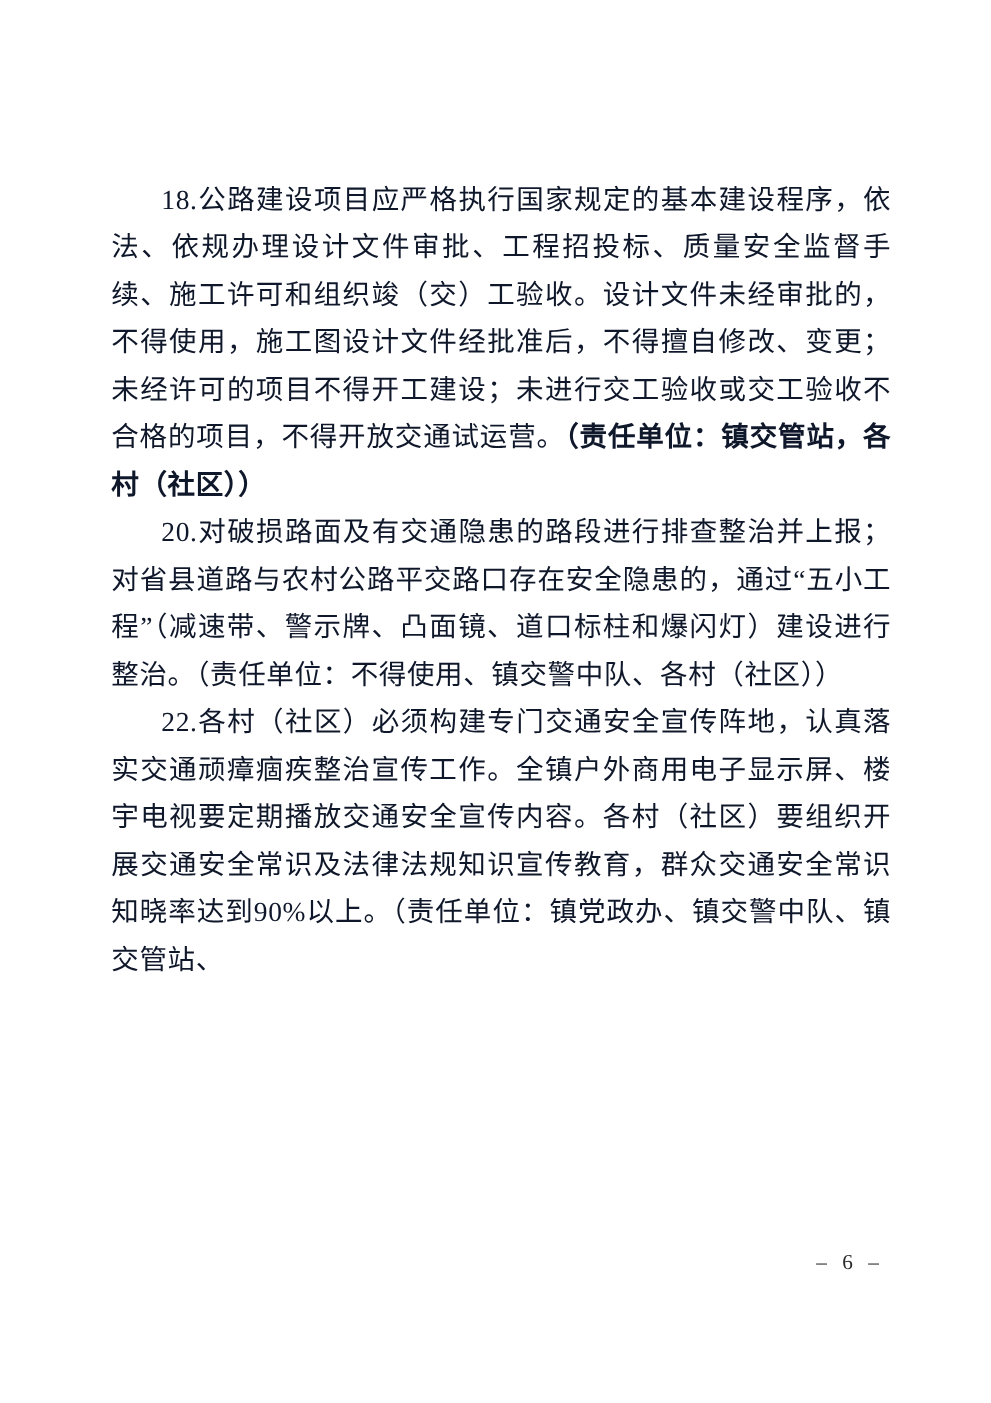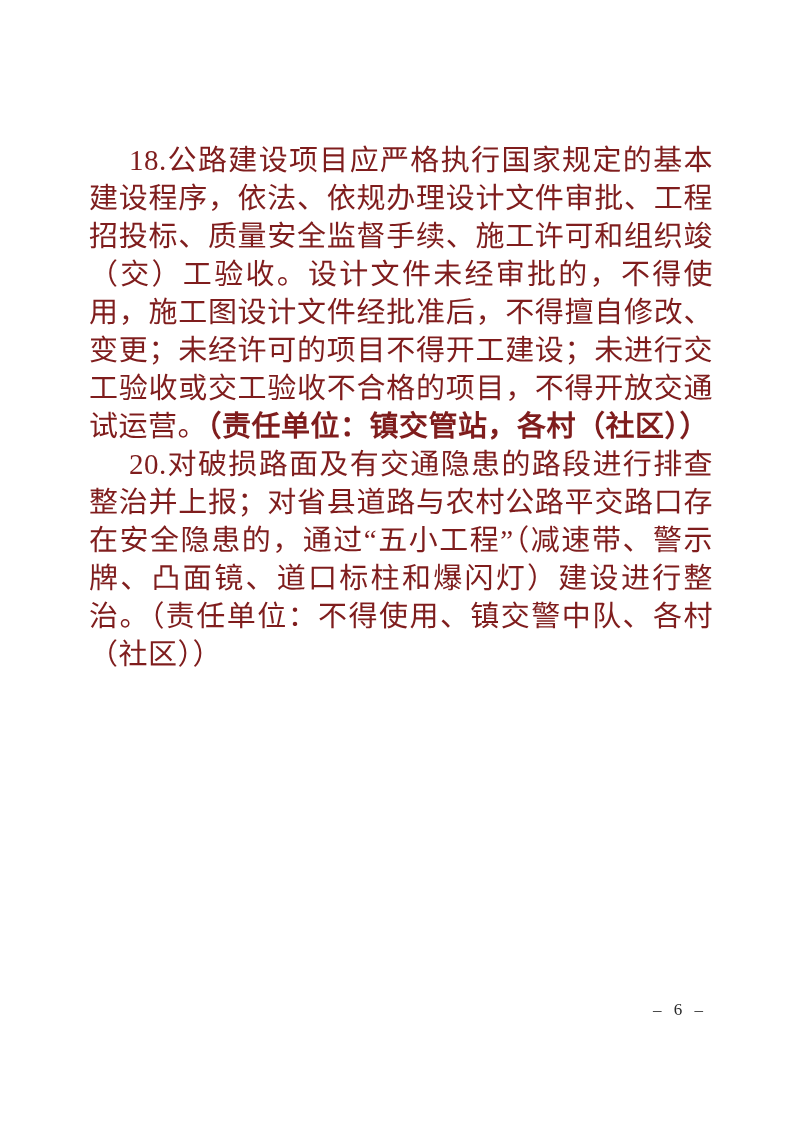--- a/index.html
+++ b/index.html
@@ -17,23 +17,23 @@
   }
   .doc-body {
     position: absolute;
     left: 89px;
     top: 141px;
     width: 624px;
   }
   .para {
     margin: 0;
     padding: 0;
-    font-size: 29px;
+    font-size: 22px;
     line-height: 38px;
-    color: #7f1d1d;
+    color: #0f172a;
     text-align: justify;
     text-justify: inter-character;
     text-align-last: left;
     text-indent: 40px;
     letter-spacing: 0.5px;
   }
   .resp-text.bold {
     font-weight: bold;
   }
   .page-footer {
@@ -54,19 +54,20 @@
 
 <div class="page">
   <main class="doc-body">
 
     <p class="para"><span class="main-text">18.公路建设项目应严格执行国家规定的基本建设程序，依法、依规办理设计文件审批、工程招投标、质量安全监督手续、施工许可和组织竣（交）工验收。设计文件未经审批的，不得使用，施工图设计文件经批准后，不得擅自修改、变更；未经许可的项目不得开工建设；未进行交工验收或交工验收不合格的项目，不得开放交通试运营。</span><span class="resp-text bold">（责任单位：镇交管站，各村（社区））</span></p>
 
     <p class="para"><span class="main-text">20.对破损路面及有交通隐患的路段进行排查整治并上报；对省县道路与农村公路平交路口存在安全隐患的，通过“五小工程”（减速带、警示牌、凸面镜、道口标柱和爆闪灯）建设进行整治。</span><span class="resp-text">（责任单位：不得使用、镇交警中队、各村（社区））</span></p>
 
 
 
+    <p class="para"><span class="main-text">22.各村（社区）必须构建专门交通安全宣传阵地，认真落实交通顽瘴痼疾整治宣传工作。全镇户外商用电子显示屏、楼宇电视要定期播放交通安全宣传内容。各村（社区）要组织开展交通安全常识及法律法规知识宣传教育，群众交通安全常识知晓率达到90%以上。</span><span class="resp-text">（责任单位：镇党政办、镇交警中队、镇交管站、</span></p>
 
   </main>
 
   <footer class="page-footer">
     <span class="page-number">– 6 –</span>
   </footer>
 </div>
 
 </body></html>

